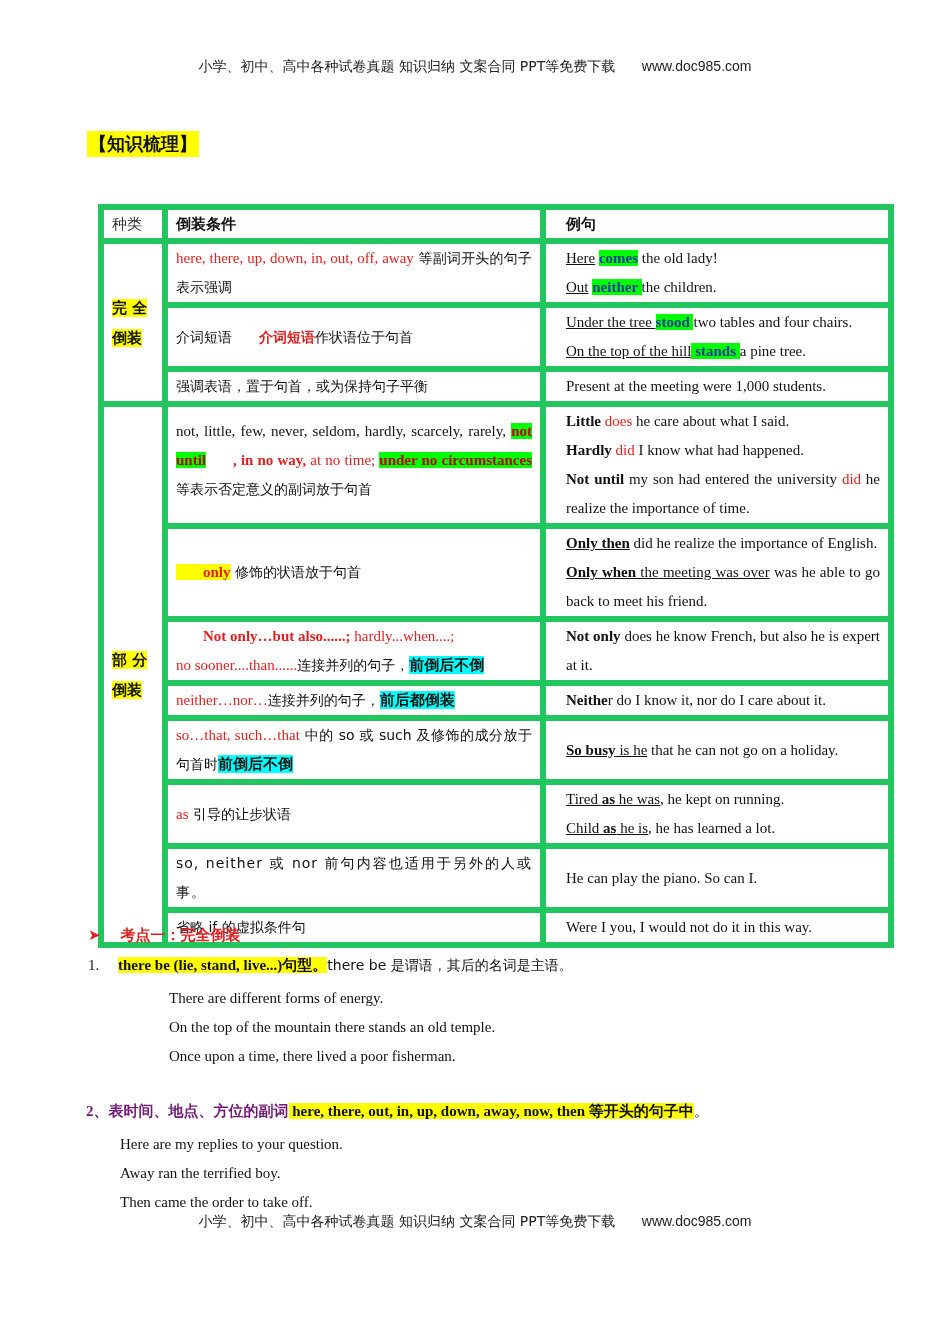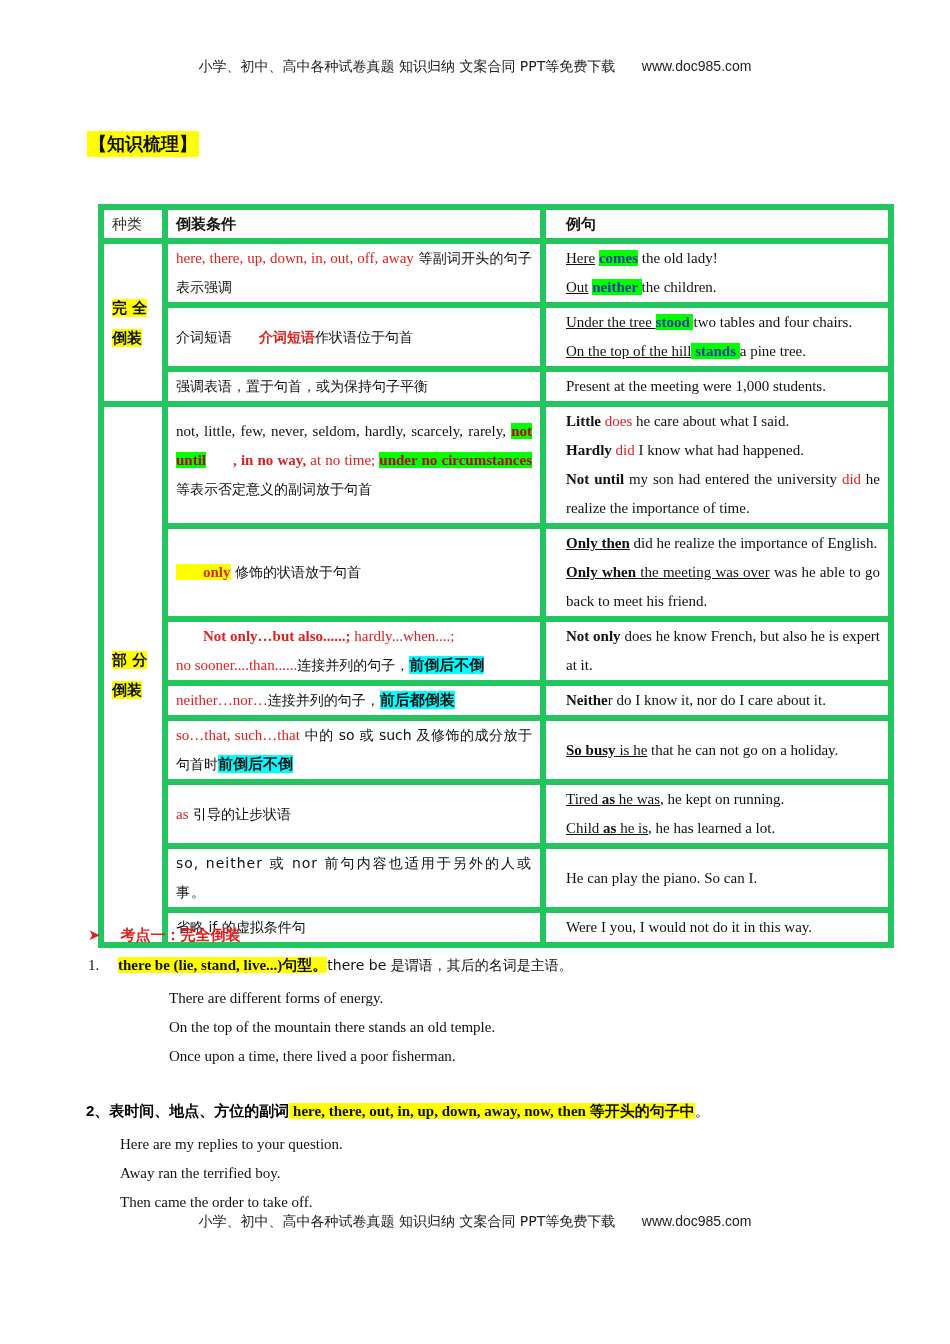--- a/index.html
+++ b/index.html
@@ -34,21 +34,21 @@
   .u { text-decoration: underline; margin-top: 7px; }
   .b { font-weight: bold; text-align: center; }
   .kaodian { position: absolute; left: 88px; top: 926px; color: #e02020; font-weight: bold;
          font-family: "DejaVu Sans", sans-serif; font-size: 15px; }
   .kaodian .arrow { margin-right: 20px; }
   .item1 { position: absolute; left: 88px; top: 956px; font-size: 15px; }
   .item1 .num { display: inline-block; width: 30px; }
   .examples { position: absolute; left: 121px; font-size: 15px; line-height: 29px; }
   .ex1 { top: 984px; margin-left: 48px; }
   .item2 { position: absolute; left: 86px; top: 1102px; font-size: 15px; }
-  .item2 .lead { color: #000000; font-weight: bold; font-family: Liberation Sans, sans-serif; }
+  .item2 .lead { color: #701a75; font-weight: bold; font-family: Liberation Serif, serif; }
   .ex2 { left: 120px; top: 1130px; }
 </style>
 </head>
 <body>
 
 <div class="header">
   <span>小学、初中、高中各种试卷真题 知识归纳 文案合同 PPT等免费下载</span>
   <span class="url">www.doc985.com</span>
 </div>
 

